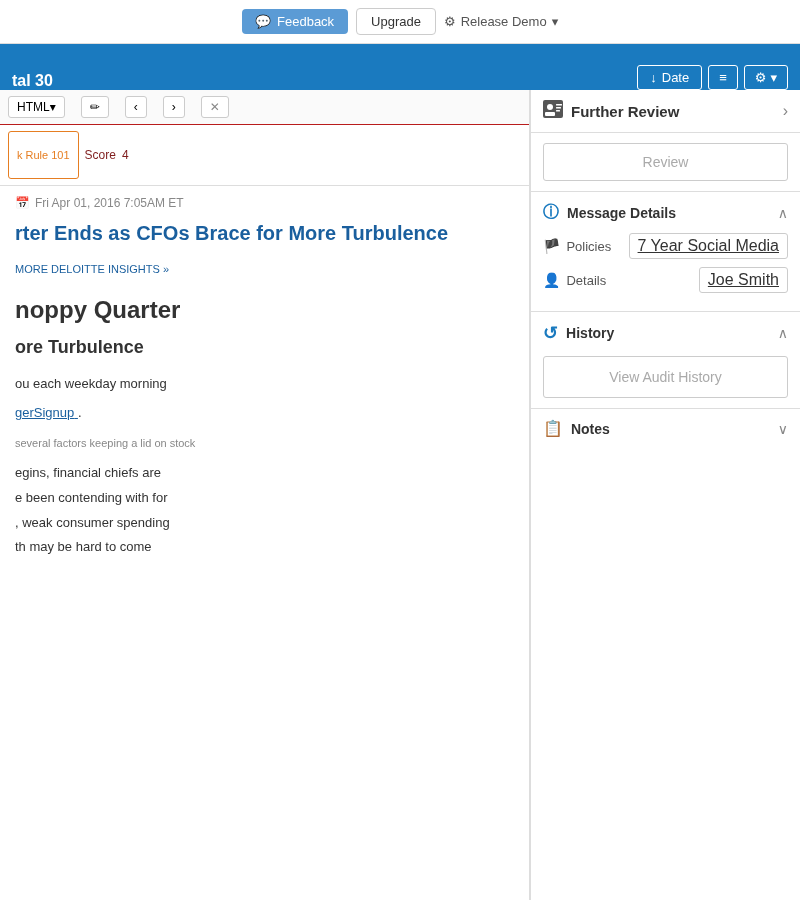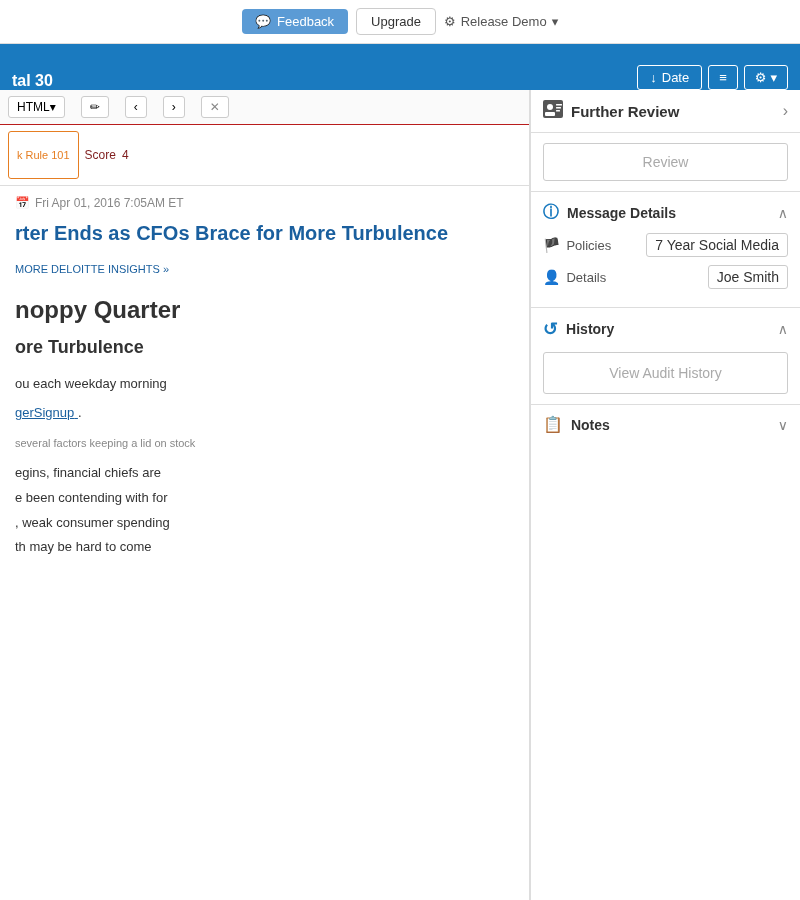--- a/index.html
+++ b/index.html
@@ -322,23 +322,24 @@
       font-size: 13px;
     }
     .detail-label-icon {
       color: #1a7abf;
       font-size: 14px;
     }
     .detail-badge {
       background: #fff;
       border: 1px solid #ccc;
       color: #333;
-      font-size: 14px;
+      font-size: 16px;
       padding: 3px 8px;
       border-radius: 3px;
+      text-decoration: underline;
     }
 
     
     .history-section {
       border-bottom: 1px solid #ddd;
       padding: 10px 12px;
     }
     .history-header {
       display: flex;
       align-items: center;

